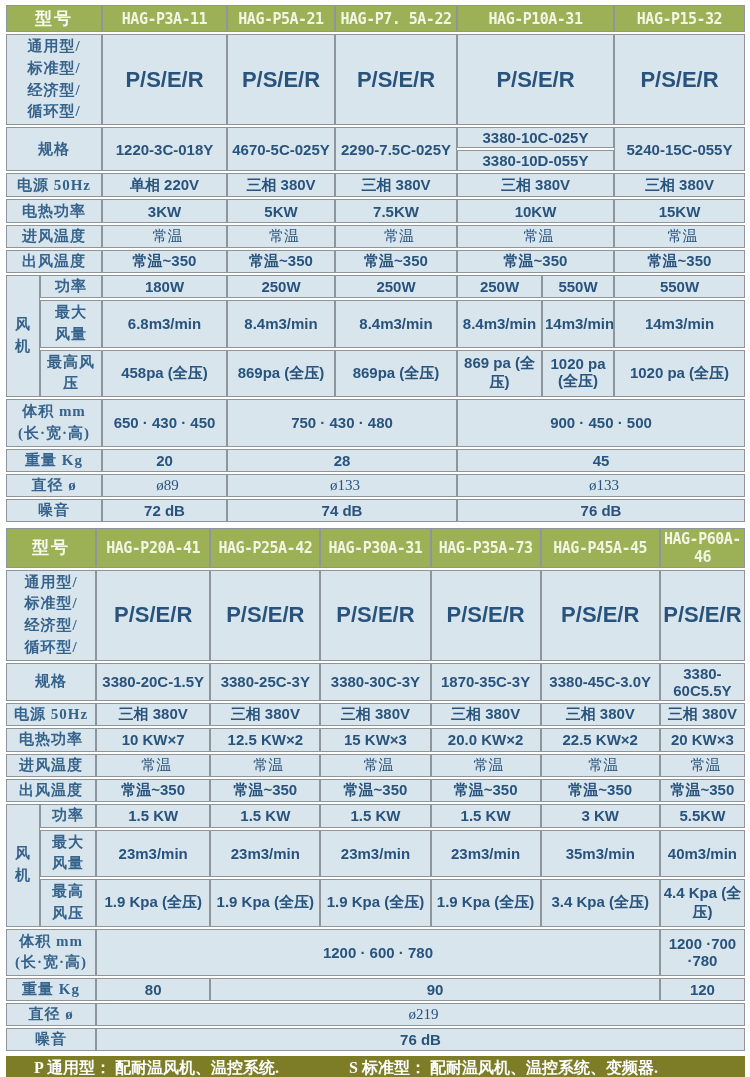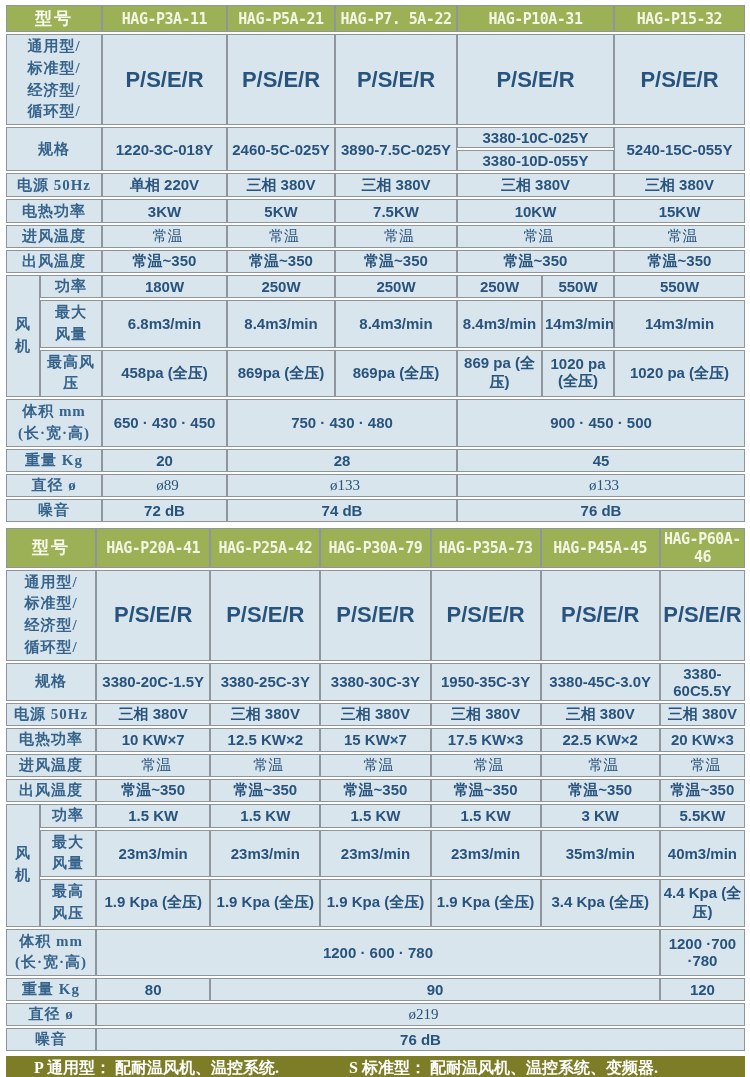--- a/index.html
+++ b/index.html
@@ -54,22 +54,22 @@
 循环型/</td>
       <td class="pser">P/S/E/R</td>
       <td class="pser">P/S/E/R</td>
       <td class="pser">P/S/E/R</td>
       <td colspan="2" class="pser">P/S/E/R</td>
       <td class="pser">P/S/E/R</td>
     </tr>
     <tr style="height:20px">
       <td colspan="2" rowspan="2" class="lab">规格</td>
       <td rowspan="2">1220-3C-018Y</td>
-      <td rowspan="2">2460-5C-025Y</td>
-      <td rowspan="2">3890-7.5C-025Y</td>
+      <td rowspan="2">4670-5C-025Y</td>
+      <td rowspan="2">2290-7.5C-025Y</td>
       <td colspan="2">3380-10C-025Y</td>
       <td rowspan="2">5240-15C-055Y</td>
     </tr>
     <tr style="height:20px">
       <td colspan="2">3380-10D-055Y</td>
     </tr>
     <tr style="height:24px">
       <td colspan="2" class="lab">电源 50Hz</td>
       <td>单相 220V</td>
       <td>三相 380V</td>
@@ -169,21 +169,21 @@
       <col style="width:110px">
         <col style="width:110px">
         <col style="width:119px">
         <col style="width:85px">
     </colgroup>
     <tbody>
         <tr style="height:21px">
       <td colspan="2" class="hdrlab">型号</td>
       <td class="hdr">HAG-P20A-41</td>
       <td class="hdr">HAG-P25A-42</td>
-      <td class="hdr">HAG-P30A-79</td>
+      <td class="hdr">HAG-P30A-31</td>
       <td class="hdr">HAG-P35A-73</td>
       <td class="hdr">HAG-P45A-45</td>
       <td class="hdr">HAG-P60A-46</td>
     </tr>
     <tr style="height:80px">
       <td colspan="2" class="lab prelines">通用型/
 标准型/
 经济型/
 循环型/</td>
       <td class="pser">P/S/E/R</td>
@@ -191,39 +191,39 @@
       <td class="pser">P/S/E/R</td>
       <td class="pser">P/S/E/R</td>
       <td class="pser">P/S/E/R</td>
       <td class="pser">P/S/E/R</td>
     </tr>
     <tr style="height:23px">
       <td colspan="2" class="lab">规格</td>
       <td>3380-20C-1.5Y</td>
       <td>3380-25C-3Y</td>
       <td>3380-30C-3Y</td>
-      <td>1950-35C-3Y</td>
+      <td>1870-35C-3Y</td>
       <td>3380-45C-3.0Y</td>
       <td>3380-60C5.5Y</td>
     </tr>
     <tr style="height:20px">
       <td colspan="2" class="lab">电源 50Hz</td>
       <td>三相 380V</td>
       <td>三相 380V</td>
       <td>三相 380V</td>
       <td>三相 380V</td>
       <td>三相 380V</td>
       <td>三相 380V</td>
     </tr>
     <tr style="height:24px">
       <td colspan="2" class="lab">电热功率</td>
       <td>10 KW×7</td>
       <td>12.5 KW×2</td>
-      <td>15 KW×7</td>
-      <td>17.5 KW×3</td>
+      <td>15 KW×3</td>
+      <td>20.0 KW×2</td>
       <td>22.5 KW×2</td>
       <td>20 KW×3</td>
     </tr>
     <tr style="height:18px">
       <td colspan="2" class="lab">进风温度</td>
       <td class="serifval">常温</td>
       <td class="serifval">常温</td>
       <td class="serifval">常温</td>
       <td class="serifval">常温</td>
       <td class="serifval">常温</td>

